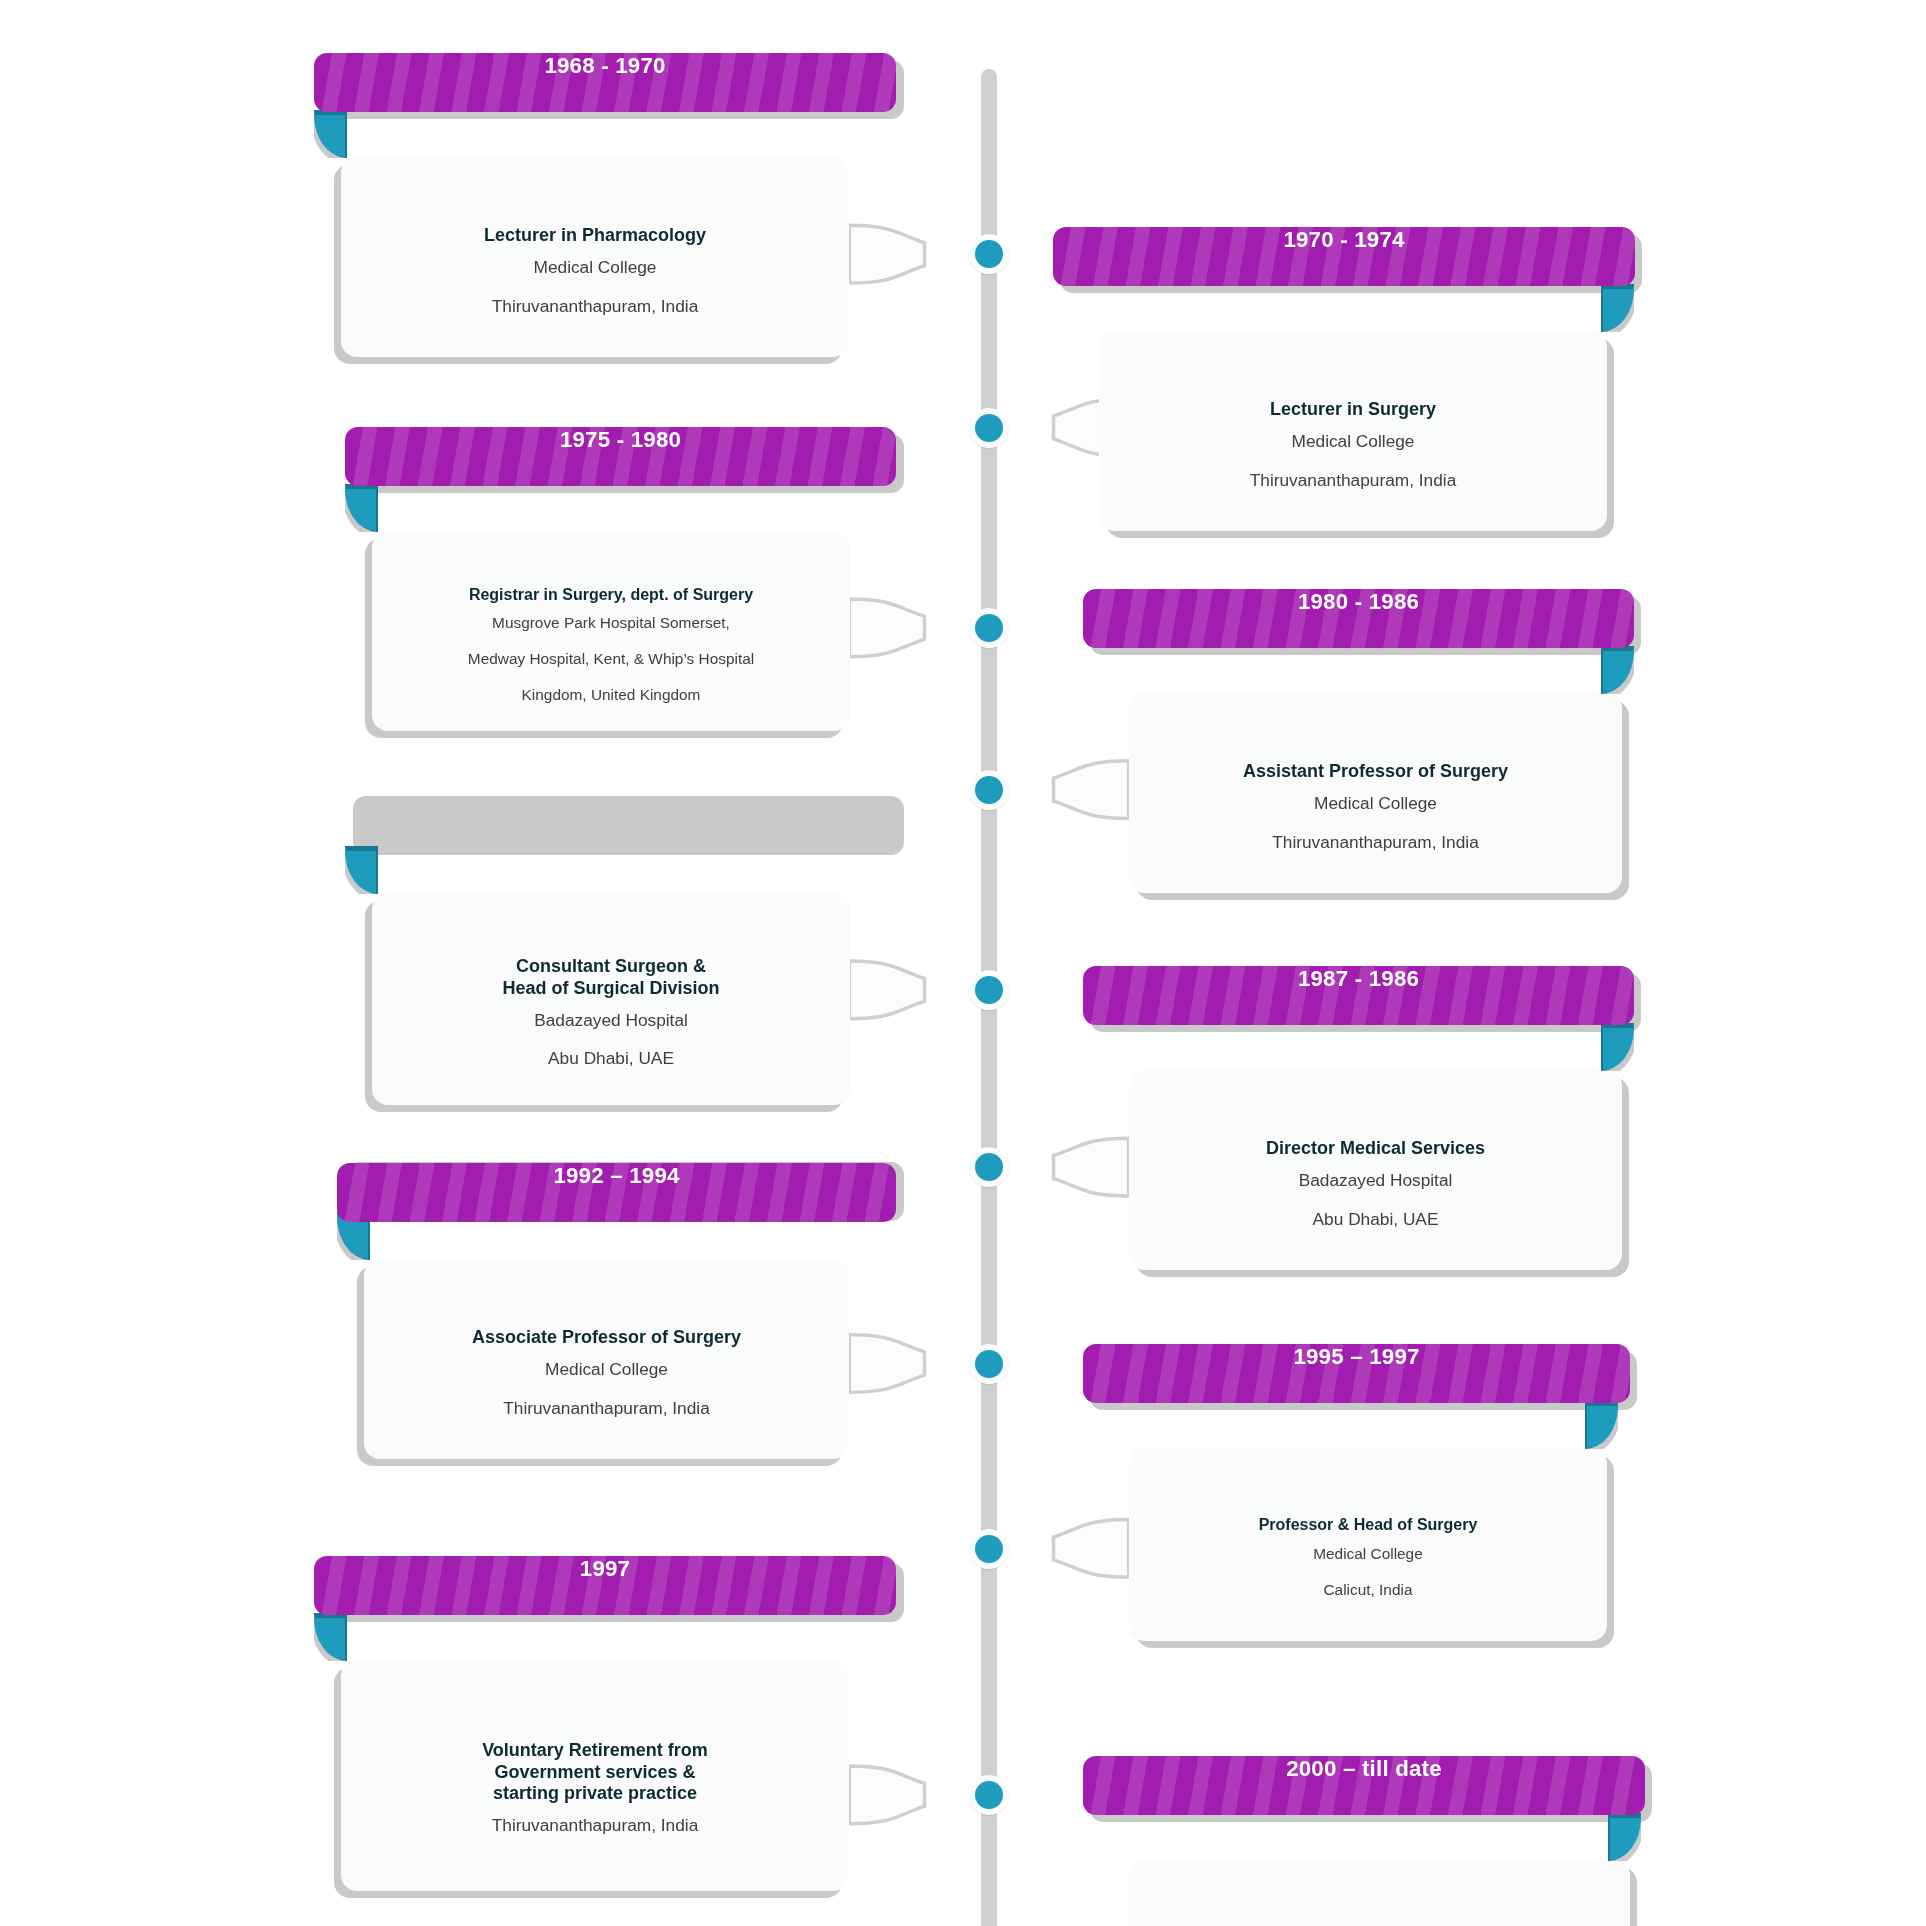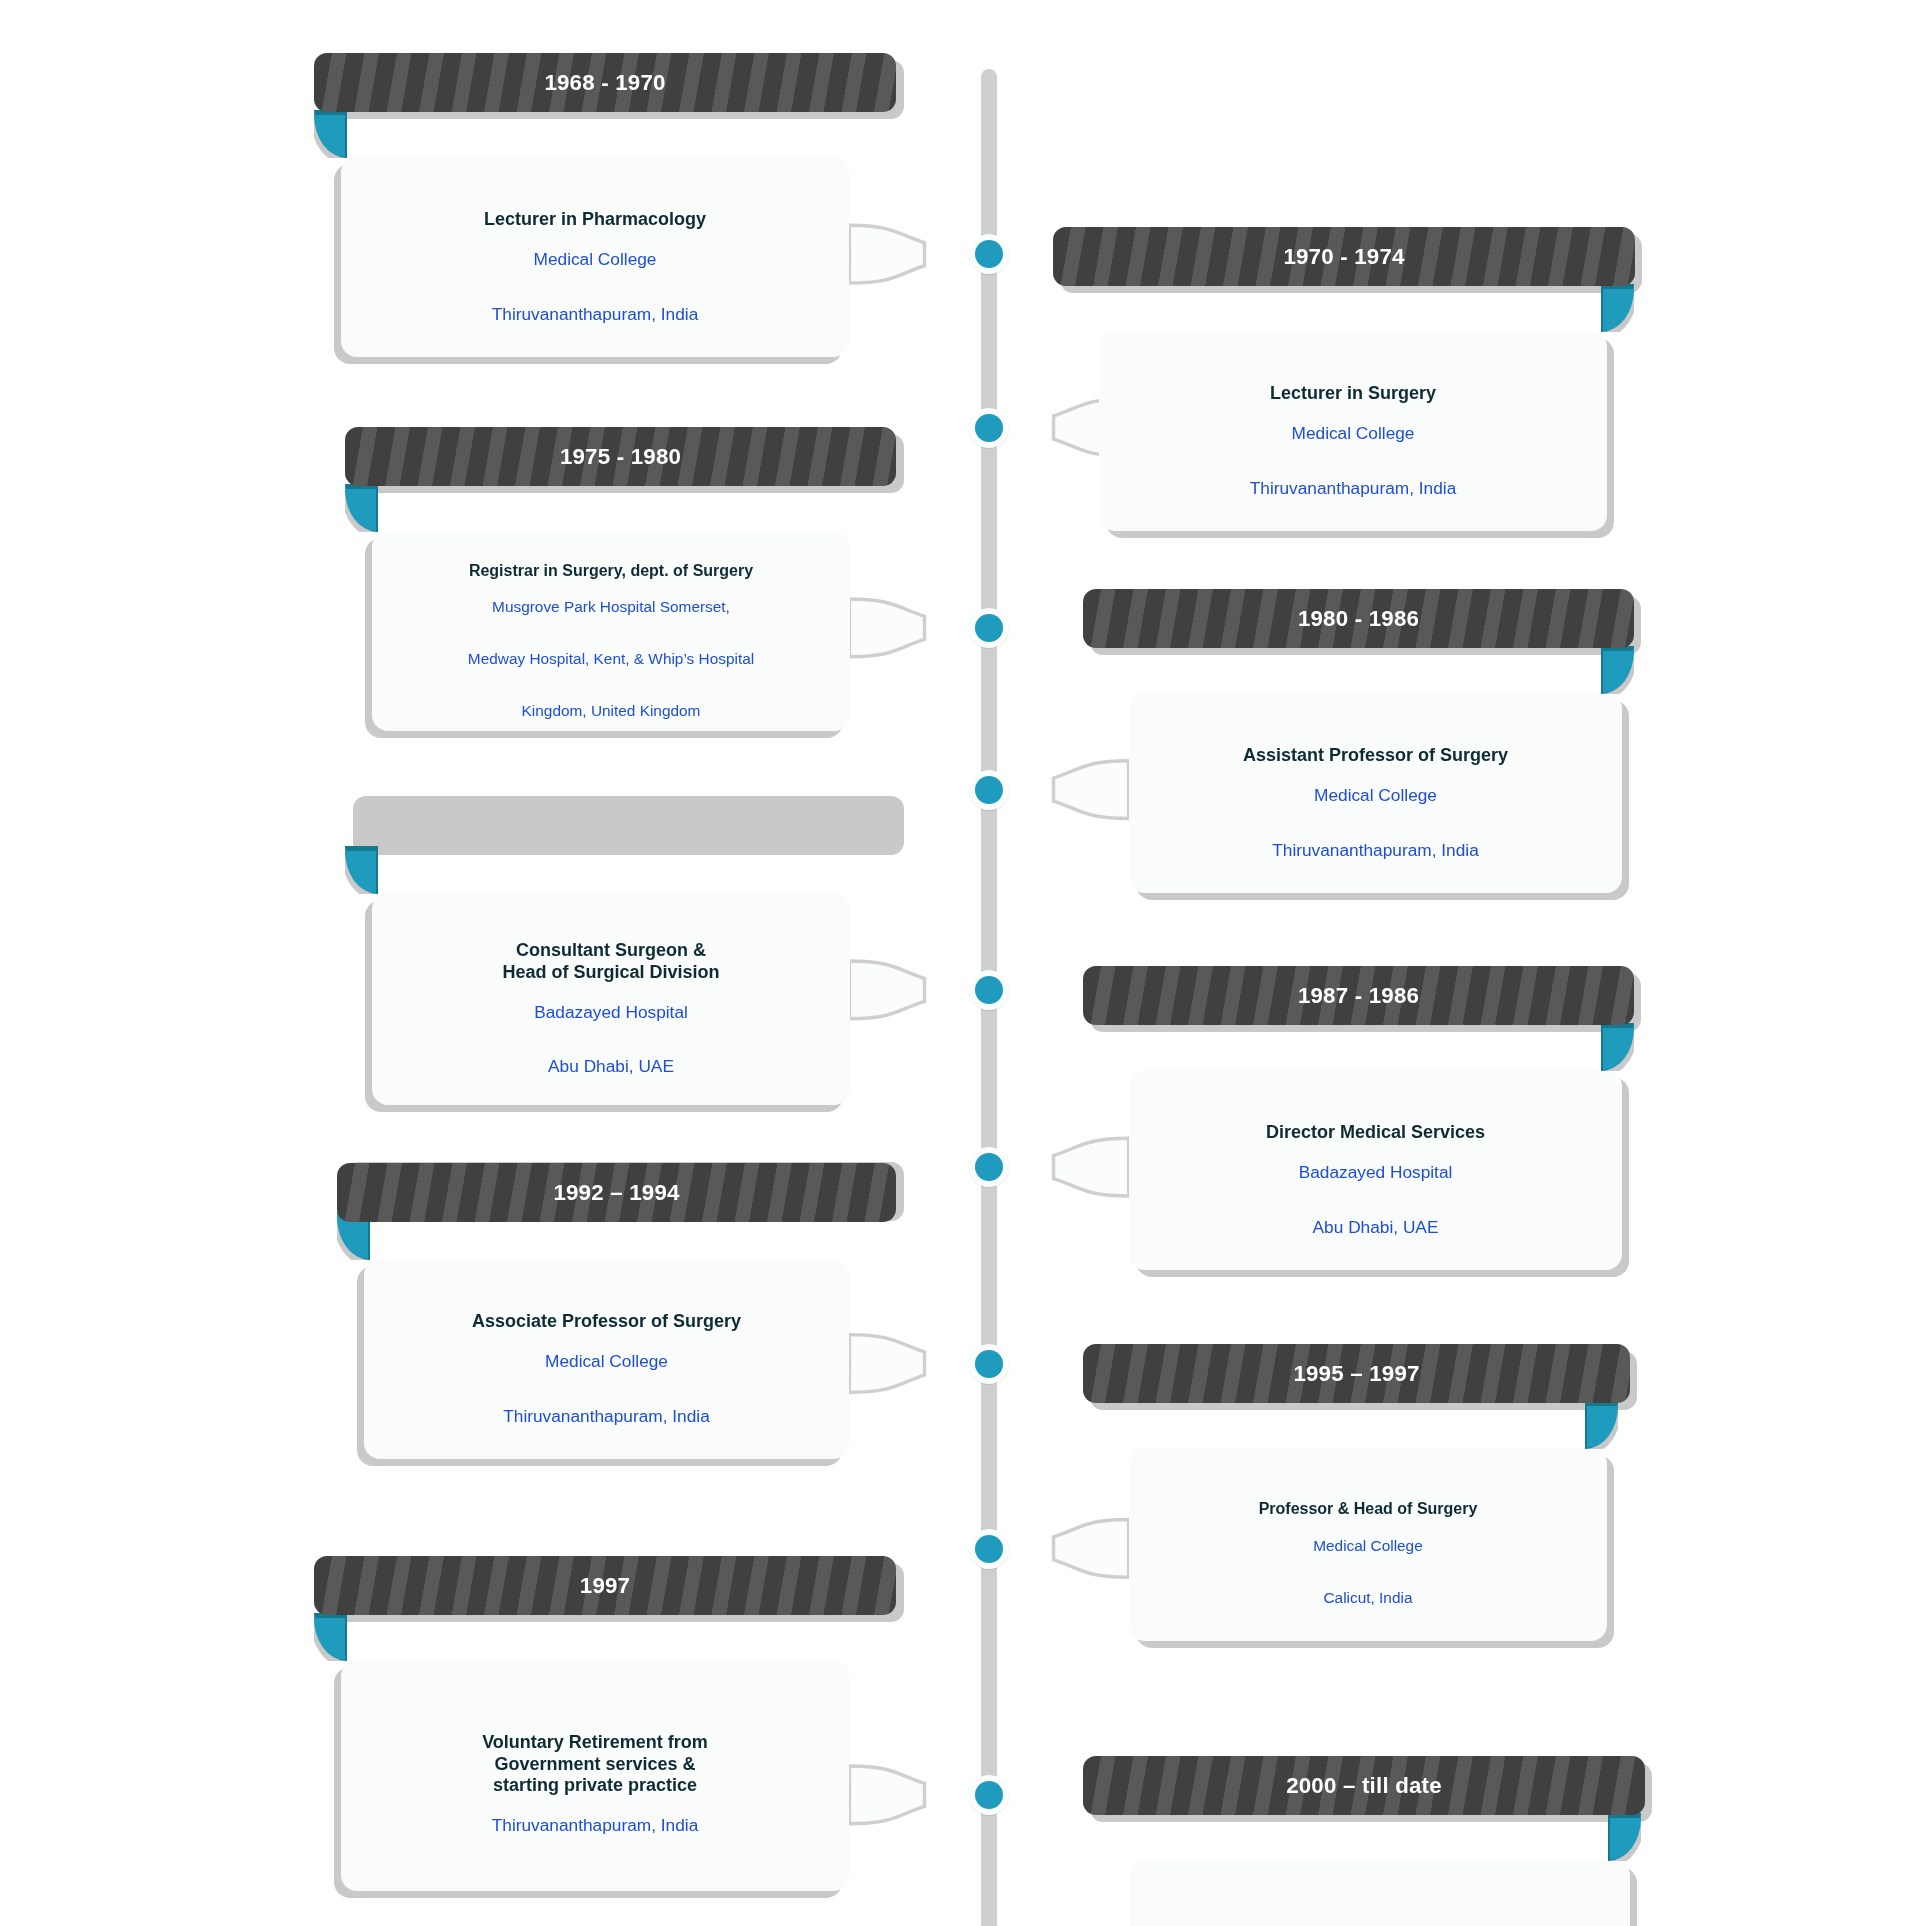--- a/index.html
+++ b/index.html
@@ -65,24 +65,24 @@
     flex-direction:column;
     justify-content:center;
     padding:49px 20px 13px 20px;
   }
 
   
   .tab{
     position:absolute;
     height:59px;
     border-radius:13px;
-    background:#404040;
+    background:#a21caf;
     overflow:hidden;
     z-index:5;
-    display:flex;align-items:center;justify-content:center;
+    display:flex;align-items:flex-start;justify-content:center;
   }
   .tab .stripes{
     position:absolute;left:0;top:0;width:100%;height:100%;
     background:repeating-linear-gradient(
        100deg,
        rgba(255,255,255,0) 0px,
        rgba(255,255,255,0) 17.7px,
        rgba(255,255,255,.13) 17.7px,
        rgba(255,255,255,.13) 32px);
     z-index:1;
@@ -148,25 +148,25 @@
   .ttl{
     color:#0d2b33;
     font-weight:bold;
     font-size:18px;
     line-height:1.20;
     text-align:center;
     margin:0 0 1.5px 0;
     font-family:"Liberation Sans", sans-serif;
   }
   .sub{
-    color:#1d4ed8;
+    color:#404040;
     font-size:17.3px;
     line-height:1.30;
     text-align:center;
-    margin:16px;
+    margin:8px;
     font-family:"Liberation Sans", sans-serif;
   }
   .ttl.sm{font-size:16px;}
   .sub.sm{font-size:15.4px;}
 </style>
 </head>
 <body>
 
 <div id="stage">
 

